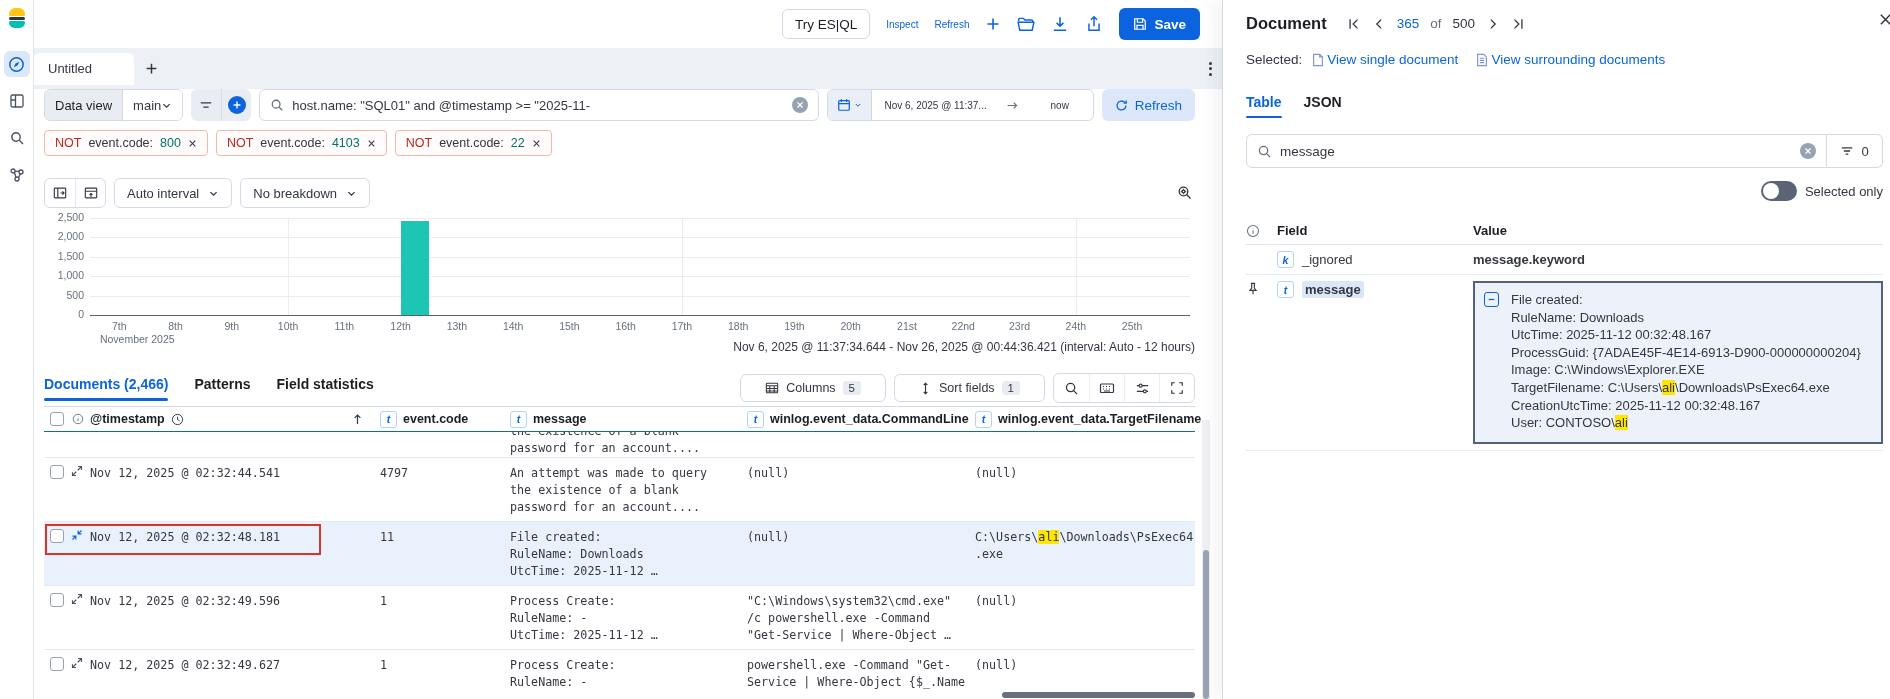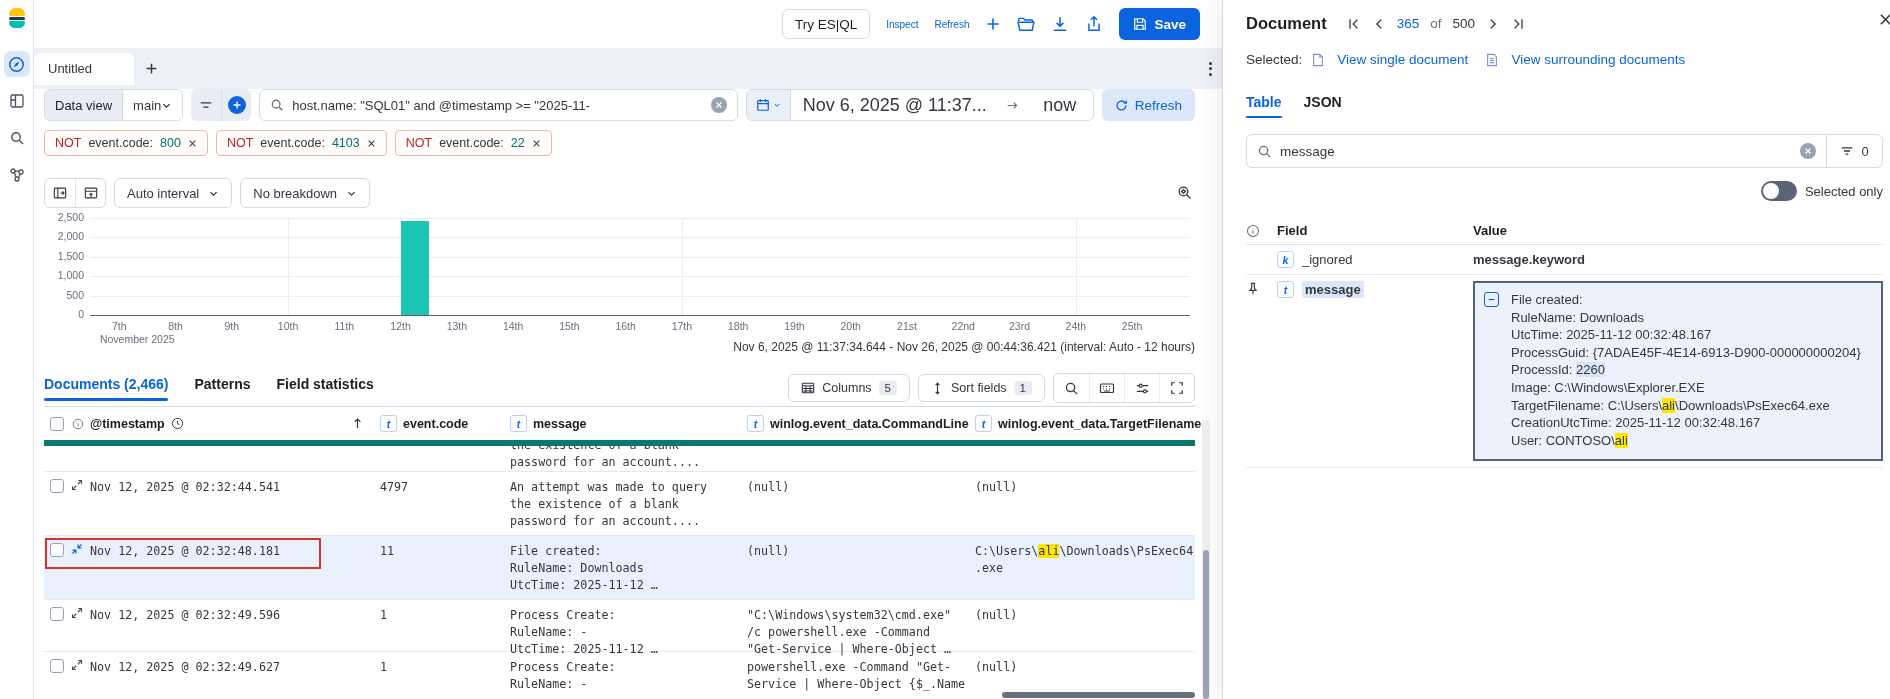--- a/index.html
+++ b/index.html
@@ -46,21 +46,21 @@
   .dv-label{background:#e9edf3;padding:0 10px;display:flex;align-items:center;font-weight:500;color:#1d1e24;}
   .dv-value{background:#fff;padding:0 10px;display:flex;align-items:center;font-weight:500;border-left:1px solid #d3dae6;}
   .filter-group{display:flex;height:32px;background:#e9edf3;border-radius:6px;align-items:center;overflow:hidden;flex:0 0 auto;}
   .fg-btn{width:30px;height:32px;display:flex;align-items:center;justify-content:center;color:#343741;}
   .fg-btn + .fg-btn{border-left:1px solid #d7dce6;}
   .fg-plus{width:18px;height:18px;border-radius:50%;background:#0b64dd;color:#fff;display:flex;align-items:center;justify-content:center;}
   .searchbar{flex:1;height:32px;border:1px solid #d3dae6;border-radius:6px;background:#fff;
     display:flex;align-items:center;gap:8px;padding:0 10px;font-size:13px;color:#343741;}
   .clear-circle{margin-left:auto;width:16px;height:16px;border-radius:50%;background:#98a2b3;color:#fff;
     display:flex;align-items:center;justify-content:center;flex:0 0 auto;}
-  .datepicker{display:flex;height:32px;border:1px solid #d3dae6;border-radius:6px;overflow:hidden;background:#fff;font-size:18px;flex:0 0 auto;align-items:stretch;}
+  .datepicker{display:flex;height:32px;border:1px solid #d3dae6;border-radius:6px;overflow:hidden;background:#fff;font-size:10px;flex:0 0 auto;align-items:stretch;}
   .dp-cal{width:44px;background:#e9eef7;display:flex;align-items:center;justify-content:center;gap:3px;color:#0b64dd;border-right:1px solid #d3dae6;}
   .dp-start{padding:0 12px;display:flex;align-items:center;}
   .dp-arrow{width:28px;display:flex;align-items:center;justify-content:center;color:#69707d;}
   .dp-end{width:66px;display:flex;align-items:center;justify-content:center;}
   .btn-refresh{height:32px;padding:0 13px;background:#dce8f9;color:#0b64dd;border-radius:6px;
     display:flex;align-items:center;gap:7px;font-size:13.5px;font-weight:500;flex:0 0 auto;}
 
   .pills-row{display:flex;gap:8px;margin-top:9px;}
   .pill{height:26px;display:flex;align-items:center;gap:7px;padding:0 10px;border:1px solid #f0b9ac;
     border-radius:4px;background:#fffcfb;font-size:12.5px;}
@@ -89,30 +89,30 @@
   #x-labels .xm{position:absolute;transform:translateX(-50%);top:13px;font-size:10.5px;color:#69707d;white-space:nowrap;}
   .chart-caption{position:absolute;left:0;right:0;bottom:0;text-align:right;font-size:12px;color:#343741;}
 
   .results-row{display:flex;align-items:center;margin-top:18px;height:32px;}
   .doc-tabs{display:flex;gap:26px;align-items:center;}
   .dtab{font-size:14px;font-weight:600;color:#1d1e24;position:relative;padding-bottom:9px;}
   .dtab.active{color:#0b64dd;}
   .dtab.active::after{content:"";position:absolute;left:0;right:0;bottom:0;height:3px;background:#0b64dd;border-radius:2px;}
   .grid-toolbar{margin-left:auto;display:flex;align-items:center;gap:8px;}
   .tool-btn{height:28px;border:1px solid #d3dae6;border-radius:6px;background:#fff;
-    display:flex;align-items:center;gap:7px;padding:0 12px;font-size:12.5px;color:#343741;}
+    display:flex;align-items:center;gap:7px;padding:0 24px;font-size:12.5px;color:#343741;}
   .count-badge{background:#e9edf3;border-radius:3px;padding:1px 6px;font-size:11.5px;color:#343741;}
   .icon-toolgroup{display:flex;border:1px solid #d3dae6;border-radius:6px;overflow:hidden;background:#fff;}
   .ig-btn{width:35px;height:28px;display:flex;align-items:center;justify-content:center;color:#343741;}
   .ig-btn + .ig-btn{border-left:1px solid #e9edf3;}
 
   
   .dgrid{margin-top:2px;}
   .grow{display:grid;grid-template-columns:46px 290px 130px 237px 228px 220px;}
-  .thead{border-top:1px solid #d3dae6;border-bottom:6px solid #0f766e;height:40px;align-items:center;
+  .thead{border-top:1px solid #d3dae6;border-bottom:1px solid #0f766e;height:26px;align-items:center;
     font-size:12.5px;font-weight:600;color:#1d1e24;}
   .th{display:flex;align-items:center;gap:6px;padding-right:6px;}
   .th-ctl{display:flex;align-items:center;gap:8px;padding-left:6px;color:#69707d;}
   .tbadge{width:17px;height:17px;border:1px solid #b9d2f4;border-radius:3px;background:#fdfeff;color:#0b64dd;
     font-size:10.5px;font-weight:600;display:flex;align-items:center;justify-content:center;flex:0 0 auto;font-style:italic;}
   .sort-arrow{margin-left:auto;margin-right:10px;color:#343741;}
   .trow{position:relative;border-bottom:1px solid #e6eaf0;font-family:"DejaVu Sans Mono",monospace;
     font-size:11.7px;line-height:17px;color:#343741;}
   .trow.sel{background:#e9f1fc;}
   .trow .cell{padding-top:7px;padding-right:8px;}
@@ -136,21 +136,21 @@
   .flyout{position:absolute;left:1222px;top:0;width:668px;height:699px;background:#fff;
     border-left:1px solid #d3dae6;box-shadow:-6px 0 16px rgba(52,55,65,0.07);padding:14px 7px 0 23px;z-index:10;}
   .fly-close{position:absolute;top:12px;right:-3px;color:#343741;}
   .fly-header{display:flex;align-items:center;gap:20px;}
   .fly-title{font-size:16.5px;font-weight:700;color:#1d1e24;}
   .pager{display:flex;align-items:center;gap:11px;font-size:13.5px;color:#343741;}
   .pg-ic{color:#343741;display:flex;}
   .pg-cur{color:#0b64dd;}
   .pg-of{color:#69707d;}
   .fly-actions{display:flex;align-items:center;gap:9px;margin-top:19px;font-size:13.5px;}
-  .fa-link{color:#0b64dd;display:flex;align-items:center;gap:12px;}
+  .fa-link{color:#0b64dd;display:flex;align-items:center;gap:2px;}
   .fa-link + .fa-link{margin-left:8px;}
   .doc-ic{color:#7f93cf;display:flex;}
   .fly-tabs{display:flex;gap:22px;margin-top:27px;font-size:14px;font-weight:600;}
   .ftab{color:#1d1e24;position:relative;padding-bottom:8px;}
   .ftab.active{color:#0b64dd;}
   .ftab.active::after{content:"";position:absolute;left:0;right:0;bottom:0;height:2.5px;background:#0b64dd;border-radius:2px;}
   .fly-search-row{display:flex;margin-top:16px;height:34px;}
   .fly-search{flex:1;border:1px solid #d3dae6;border-radius:6px 0 0 6px;background:#fff;
     display:flex;align-items:center;gap:8px;padding:0 10px;font-size:13.5px;}
   .fly-filterseg{width:56px;border:1px solid #d3dae6;border-left:none;border-radius:0 6px 6px 0;background:#fff;
@@ -614,21 +614,21 @@
               </div>
             </div>
             <div class="cell">
               <div class="cell-lines">
                 <div class="cl"><span>C:\Users\</span><span class="mk-y">ali</span><span>\Downloads\PsExec64</span></div>
                 <div class="cl"><span>.exe</span></div>
               </div>
             </div>
             <div class="redbox" style="border-color: rgb(214, 53, 44);"></div>
           </div>
-          <div class="grow trow" style="height: 52px;">
+          <div class="grow trow" style="height: 64px;">
             <div class="cell ctl-cell">
               <span class="checkbox"></span>
               <span class="expand-ic">
                 <svg width="12" height="12" viewBox="0 0 16 16" fill="none" stroke="currentColor" stroke-width="1.5">
                   <path d="M9.5 2H14v4.5M14 2L9 7M6.5 14H2V9.5M2 14l5-5"></path>
                 </svg>
               </span>
             </div>
             <div class="cell">Nov 12, 2025 @ 02:32:49.596</div>
             <div class="cell">1</div>
@@ -816,21 +816,20 @@
           <span class="collapse-ic">
               <svg width="9" height="9" viewBox="0 0 16 16" fill="none" stroke="currentColor" stroke-width="2.2">
                 <path d="M3 8h10"></path>
               </svg>
             </span>
           <span id="msg-lines" style="display:block;">
               <div><span>File created:</span></div>
               <div><span>RuleName: Downloads</span></div>
               <div><span>UtcTime: 2025-11-12 00:32:48.167</span></div>
               <div><span>ProcessGuid: {7ADAE45F-4E14-6913-D900-000000000204}</span></div>
-              <div><span>ProcessId: </span><span class="mk-b">2260</span></div>
               <div><span>Image: C:\Windows\Explorer.EXE</span></div>
               <div><span>TargetFilename: C:\Users\</span><span class="mk-y">ali</span><span>\Downloads\PsExec64.exe</span></div>
               <div><span>CreationUtcTime: 2025-11-12 00:32:48.167</span></div>
               <div><span>User: CONTOSO\</span><span class="mk-y">ali</span></div>
             </span>
         </span>
       </span>
     </div>
   </div>
 </div>

